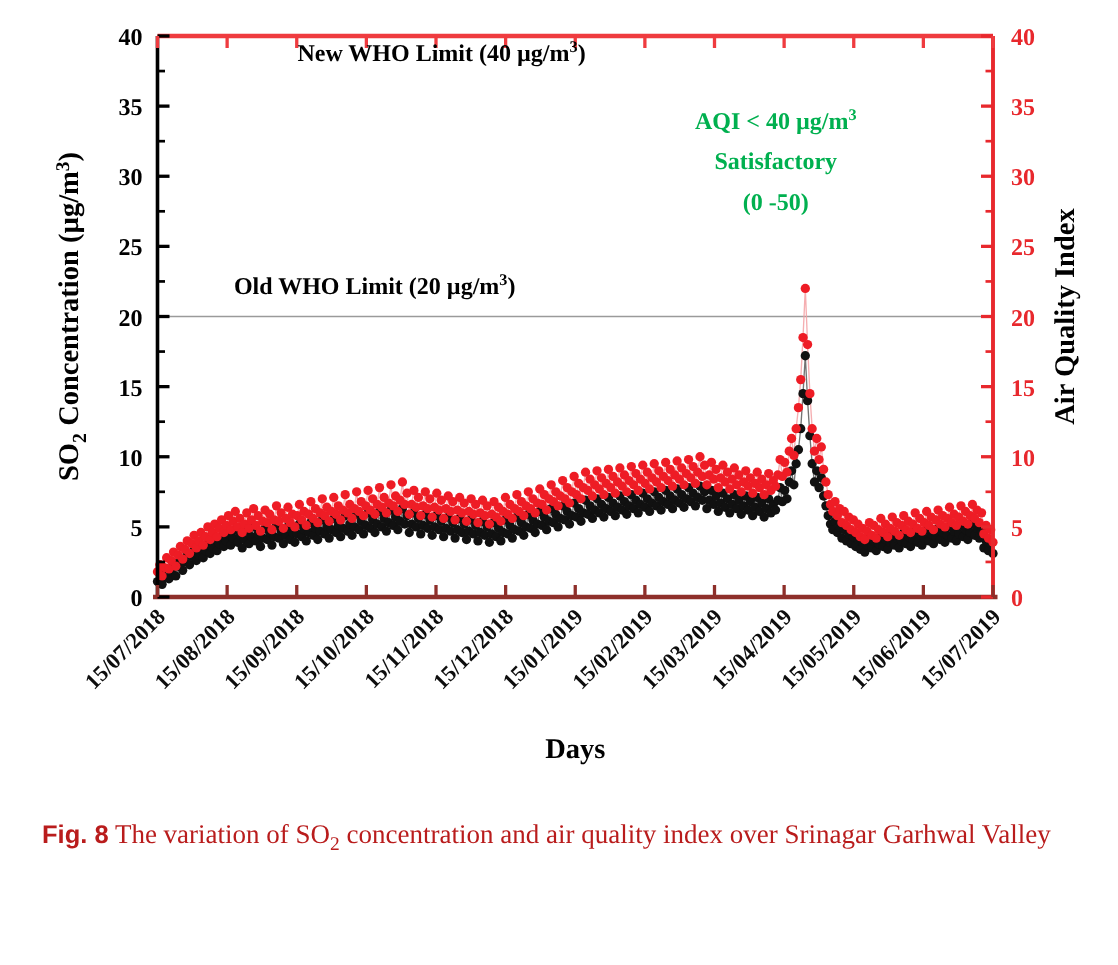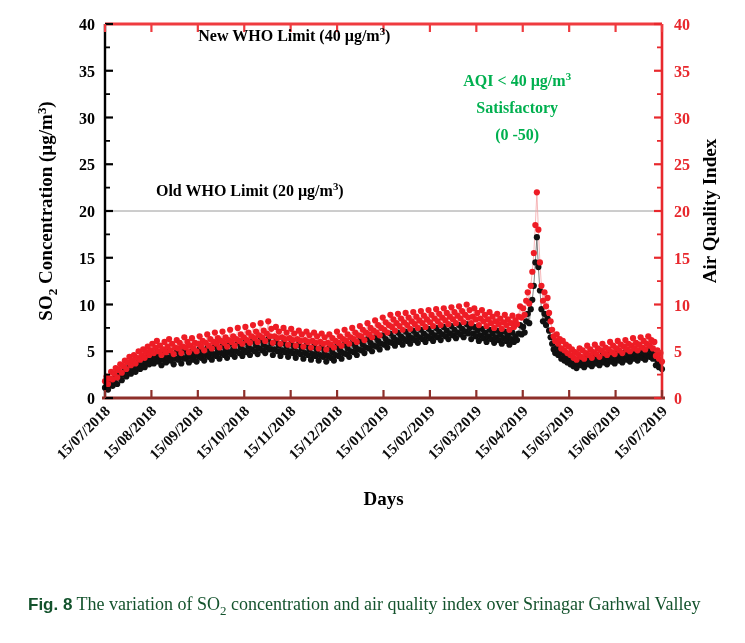--- a/index.html
+++ b/index.html
@@ -14,21 +14,21 @@
 
   .axis-title{font-family:"Liberation Serif",serif;font-weight:bold;font-size:19px;}
   .tick-label{font-family:"Liberation Serif",serif;font-weight:bold;font-size:16px;}
   .date-label{font-family:"Liberation Serif",serif;font-weight:bold;font-size:15px;}
   .annot{font-family:"Liberation Serif",serif;font-weight:bold;font-size:16px;}
   .annot-green{font-family:"Liberation Serif",serif;font-weight:bold;font-size:16px;fill:#00b04f;}
 
   #caption{
     position:absolute;left:28px;top:545px;width:690px;
     font-family:"Liberation Serif",serif;
-    font-size:18px;line-height:1.32;color:#14532d;margin-top:48px;
+    font-size:18px;line-height:1.32;color:#b91c1c;
   }
   #caption .figno{font-family:"Liberation Sans",sans-serif;font-weight:bold;font-size:17px;}
   #caption sub{font-size:0.72em;}
 </style>
 </head>
 <body>
 
 <div id="figure">
 
   <svg id="plot" viewBox="0 0 745 530" preserveAspectRatio="none" aria-label="chart">

